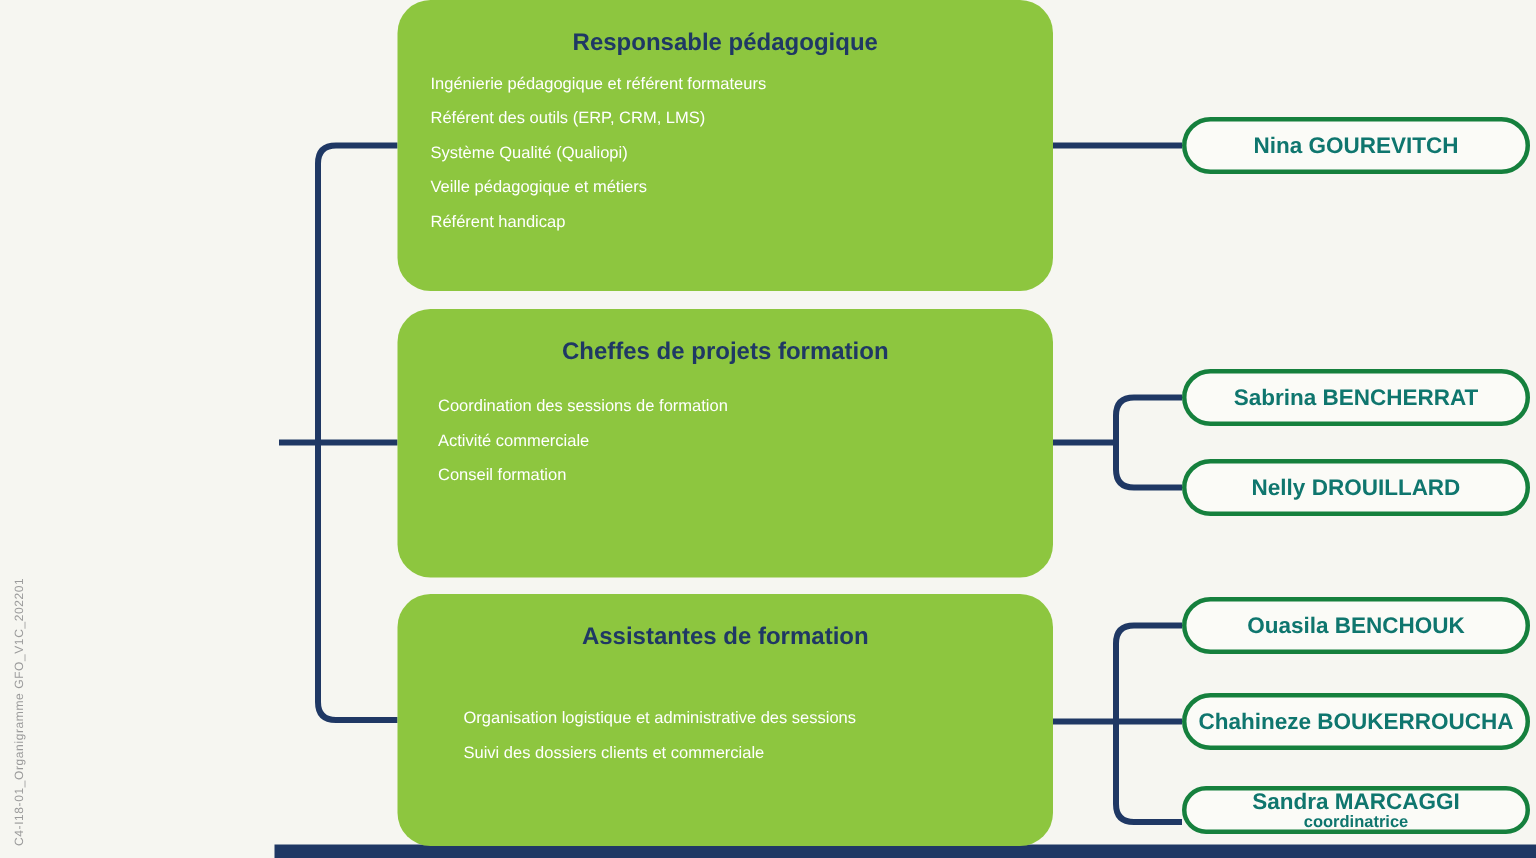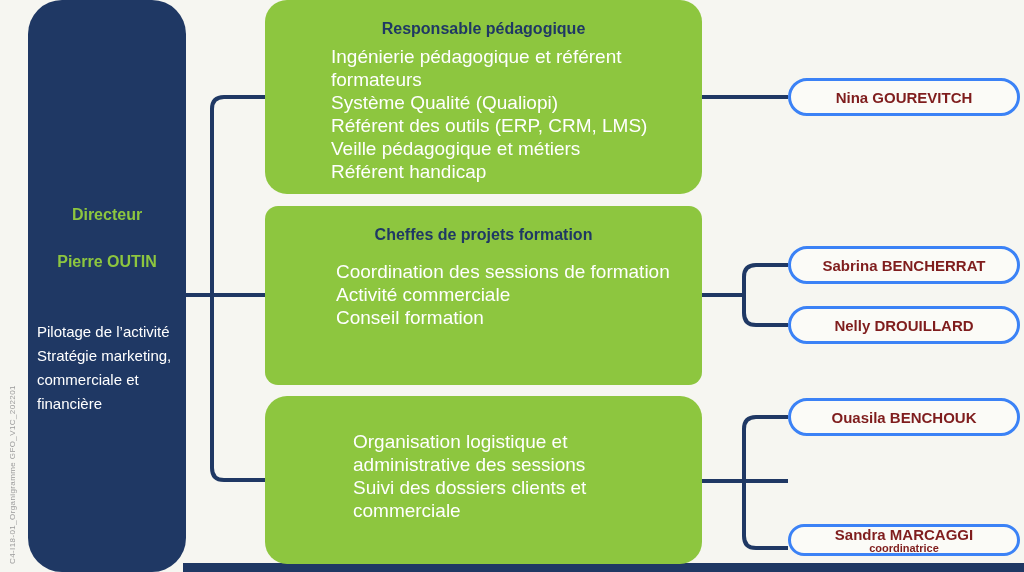--- a/index.html
+++ b/index.html
@@ -67,45 +67,44 @@
     border-radius: 22px;
     color: #ffffff;
     box-sizing: border-box;
   }
   .role-title {
     color: #1f3864; font-weight: bold; font-size: 16px;
     text-align: center; padding-top: 20px;
   }
   .role-items {
     padding: 0 16px 0 22px;
-    font-size: 19px;
+    font-size: 11px;
     line-height: 23px;
-    margin-left: 44px;
   }
   #role-box-1 { top: 0; height: 194px; }
   #role-box-1 .role-items { margin-top: 7px; }
-  #role-box-2 { top: 206px; height: 179px; border-radius: 13px; }
+  #role-box-2 { top: 206px; height: 179px; }
   #role-box-2 .role-items { margin-top: 16px; padding-left: 27px; }
   #role-box-3 { top: 396px; height: 168px; }
   #role-box-3 .role-items { margin-top: 34px; padding-left: 44px; }
 
   .pill {
     position: absolute;
     left: 788px;
     width: 232px;
     height: 38px;
     background: #fbfbf7;
-    border: 3px solid #3b82f6;
+    border: 3px solid #15803d;
     border-radius: 24px;
     box-sizing: border-box;
     display: flex;
     flex-direction: column;
     align-items: center;
     justify-content: center;
-    color: #7f1d1d;
+    color: #0f766e;
     font-weight: bold;
     font-size: 15px;
     text-align: center;
   }
   #pill-nina { top: 78px; }
   #pill-sabrina { top: 246px; }
   #pill-nelly { top: 306px; }
   #pill-ouasila { top: 398px; }
   #pill-chahineze { top: 462px; }
   #pill-sandra { top: 524px; height: 32px; }
@@ -123,52 +122,43 @@
     <path d="M702 295 H744"></path>
     <path d="M788 265 H756 Q744 265 744 277 V313 Q744 325 756 325 H788"></path>
     <path d="M702 481 H788"></path>
     <path d="M788 417 H756 Q744 417 744 429 V536 Q744 548 756 548 H788"></path>
   </svg>
 
   <div class="bottom-bar"></div>
 
   <div class="caption">C4-I18-01_Organigramme GFO_V1C_202201</div>
 
-  <div class="director-box">
-    <div class="d-title">Directeur</div>
-    <div class="d-name">Pierre OUTIN</div>
-    <div class="d-desc">
-      <div>Pilotage de l’activité</div>
-      <div>Stratégie marketing,</div>
-      <div>commerciale et</div>
-      <div>financière</div>
-    </div>
-  </div>
 
   <div class="role-box" id="role-box-1">
     <div class="role-title">Responsable pédagogique</div>
     <div class="role-items">
       <div>Ingénierie pédagogique et référent formateurs</div>
+      <div>Référent des outils (ERP, CRM, LMS)</div>
       <div>Système Qualité (Qualiopi)</div>
-      <div>Référent des outils (ERP, CRM, LMS)</div>
       <div>Veille pédagogique et métiers</div>
       <div>Référent handicap</div>
     </div>
   </div>
 
   <div class="role-box" id="role-box-2">
     <div class="role-title">Cheffes de projets formation</div>
     <div class="role-items">
       <div>Coordination des sessions de formation</div>
       <div>Activité commerciale</div>
       <div>Conseil formation</div>
     </div>
   </div>
 
   <div class="role-box" id="role-box-3">
+    <div class="role-title">Assistantes de formation</div>
     <div class="role-items">
       <div>Organisation logistique et administrative des sessions</div>
       <div>Suivi des dossiers clients et commerciale</div>
     </div>
   </div>
 
   <div class="pill" id="pill-nina">
     <span>Nina GOUREVITCH</span>
   </div>
 
@@ -177,19 +167,22 @@
   </div>
 
   <div class="pill" id="pill-nelly">
     <span>Nelly DROUILLARD</span>
   </div>
 
   <div class="pill" id="pill-ouasila">
     <span>Ouasila BENCHOUK</span>
   </div>
 
+  <div class="pill" id="pill-chahineze">
+    <span>Chahineze BOUKERROUCHA</span>
+  </div>
 
   <div class="pill" id="pill-sandra">
     <span>Sandra MARCAGGI</span>
     <span class="pill-sub">coordinatrice</span>
   </div>
 
 </div>
 
 </body></html>

